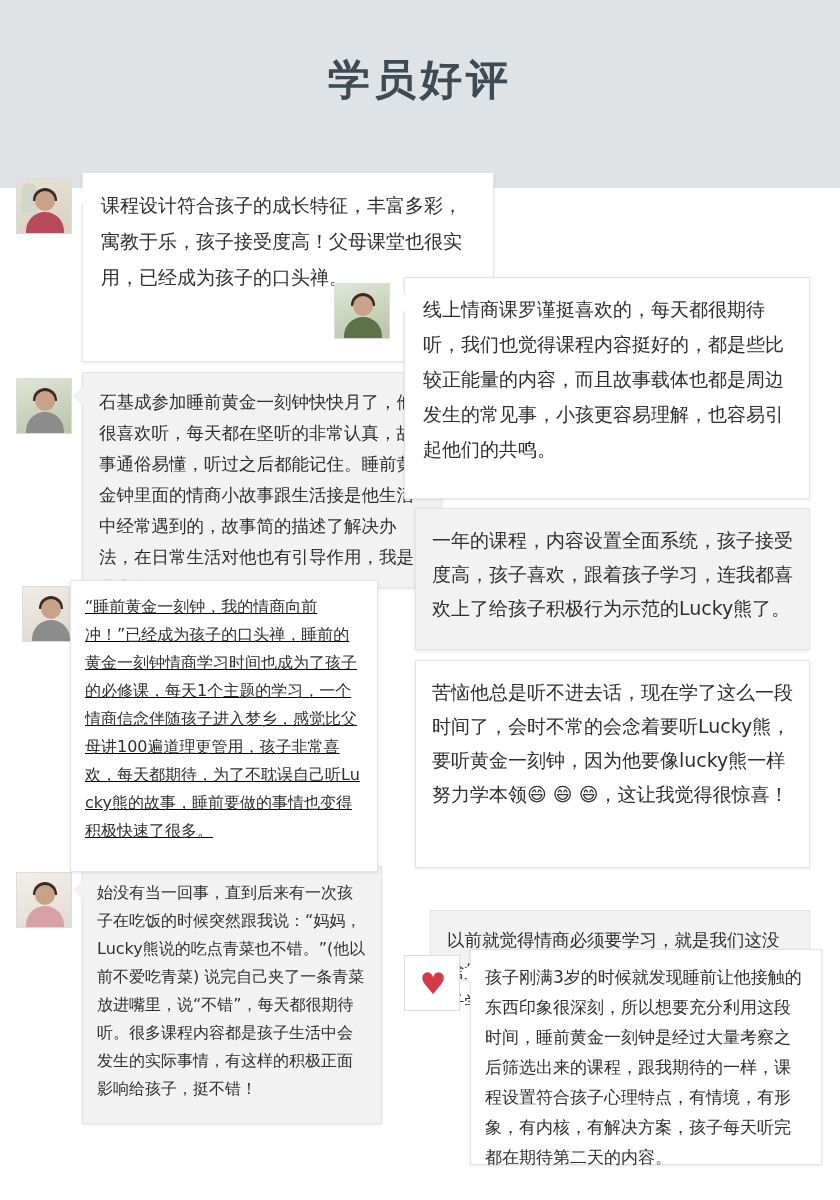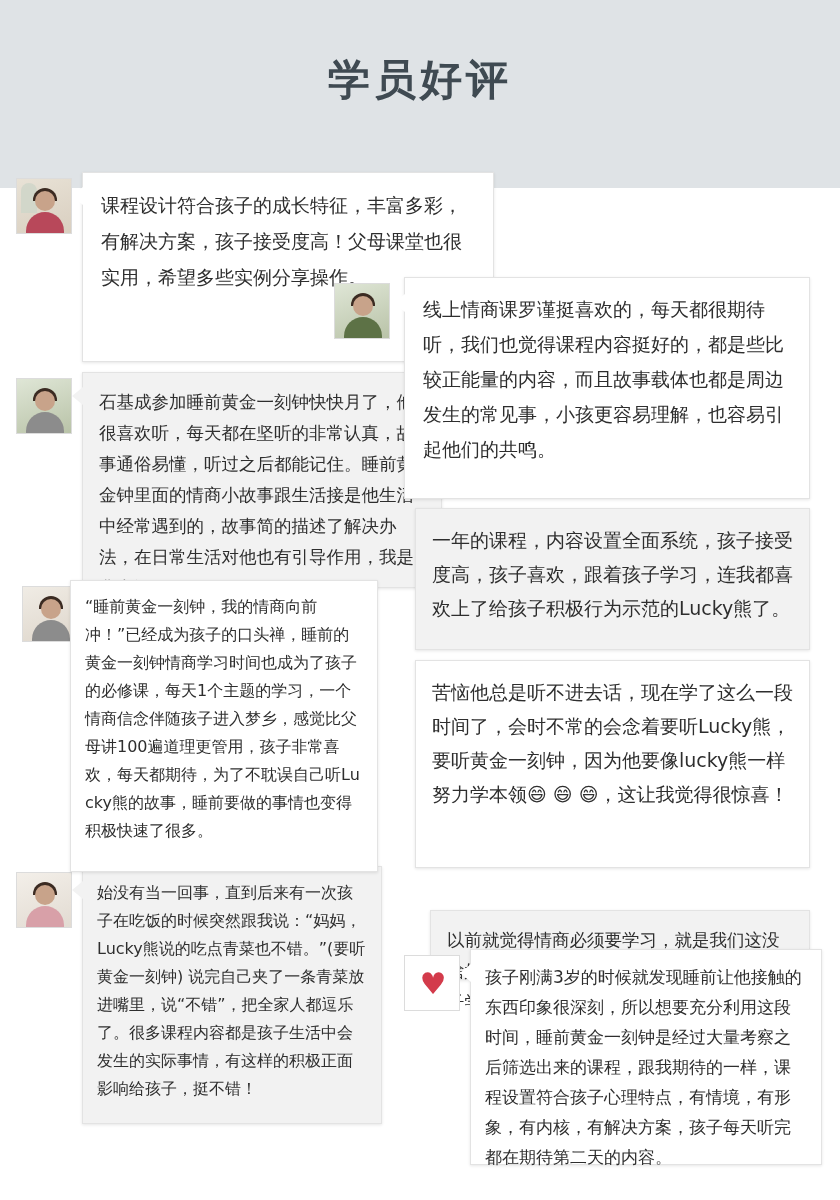--- a/index.html
+++ b/index.html
@@ -149,21 +149,21 @@
   <div class="avatar av-a" style="left:16px; top:178px; z-index:3;">
     <div class="av-inner">
       <span class="av-win"></span>
       <span class="av-hair"></span>
       <span class="av-face"></span>
       <span class="av-body"></span>
     </div>
   </div>
   <div class="card white" style="left:82px; top:172px; width:412px; height:190px; z-index:3;">
     <div class="tail white" style="left:-11px; top:14px;"></div>
-    <div class="card-text" style="font-size:19px; line-height:36px; padding:14px 18px;">课程设计符合孩子的成长特征，丰富多彩，有解决方案，孩子接受度高！父母课堂也很实用，希望多些实例分享操作。</div>
+    <div class="card-text" style="font-size:19px; line-height:36px; padding:14px 18px;">课程设计符合孩子的成长特征，丰富多彩，寓教于乐，孩子接受度高！父母课堂也很实用，已经成为孩子的口头禅。</div>
   </div>
 
   <div class="card" style="left:415px; top:508px; width:395px; height:142px; z-index:4;">
     <div class="card-text" style="font-size:19px; line-height:34px;">一年的课程，内容设置全面系统，孩子接受度高，孩子喜欢，跟着孩子学习，连我都喜欢上了给孩子积极行为示范的Lucky熊了。</div>
   </div>
 
   <div class="avatar av-b" style="left:334px; top:283px; z-index:5;">
     <div class="av-inner">
       <span class="av-hair"></span>
       <span class="av-face"></span>
@@ -181,31 +181,31 @@
 
   <div class="avatar av-d" style="left:16px; top:872px; z-index:6;">
     <div class="av-inner">
       <span class="av-hair"></span>
       <span class="av-face"></span>
       <span class="av-body pink"></span>
     </div>
   </div>
   <div class="card" style="left:82px; top:866px; width:300px; height:258px; z-index:6;">
     <div class="tail" style="left:-11px; top:14px;"></div>
-    <div class="card-text sm">始没有当一回事，直到后来有一次孩子在吃饭的时候突然跟我说：“妈妈，Lucky熊说的吃点青菜也不错。”(要听黄金一刻钟) 说完自己夹了一条青菜放进嘴里，说“不错”，把全家人都逗乐了。很多课程内容都是孩子生活中会发生的实际事情，有这样的积极正面影响给孩子，挺不错！</div>
+    <div class="card-text sm">始没有当一回事，直到后来有一次孩子在吃饭的时候突然跟我说：“妈妈，Lucky熊说的吃点青菜也不错。”(他以前不爱吃青菜) 说完自己夹了一条青菜放进嘴里，说“不错”，每天都很期待听。很多课程内容都是孩子生活中会发生的实际事情，有这样的积极正面影响给孩子，挺不错！</div>
   </div>
 
   <div class="avatar av-c" style="left:22px; top:586px; z-index:7;">
     <div class="av-inner">
       <span class="av-hair"></span>
       <span class="av-face"></span>
       <span class="av-body grey"></span>
     </div>
   </div>
-  <div class="card white" style="left:70px; top:580px; width:308px; height:292px; z-index:7;">
+  <div class="card white" style="left:70px; top:580px; width:308px; height:292px; z-index:7;text-decoration:underline;">
     <div class="card-text sm">“睡前黄金一刻钟，我的情商向前冲！”已经成为孩子的口头禅，睡前的黄金一刻钟情商学习时间也成为了孩子的必修课，每天1个主题的学习，一个情商信念伴随孩子进入梦乡，感觉比父母讲100遍道理更管用，孩子非常喜欢，每天都期待，为了不耽误自己听Lucky熊的故事，睡前要做的事情也变得积极快速了很多。</div>
   </div>
 
   <div class="avatar av-e" style="left:404px; top:955px; z-index:8;">
     <div class="av-inner">
       <span class="av-heart">♥</span>
     </div>
   </div>
   <div class="card white" style="left:458px; top:949px; width:352px; height:216px; z-index:8;margin-left:12px;">
     <div class="tail white" style="left:-11px; top:14px;"></div>

